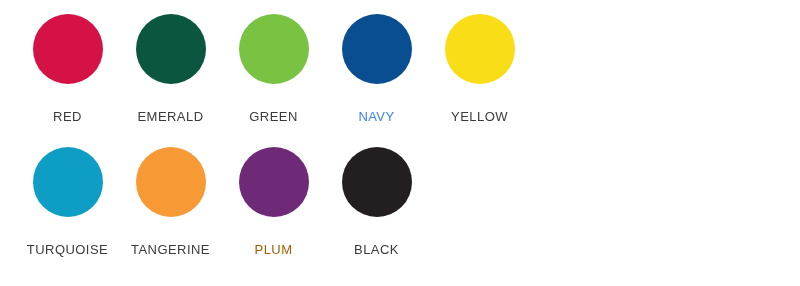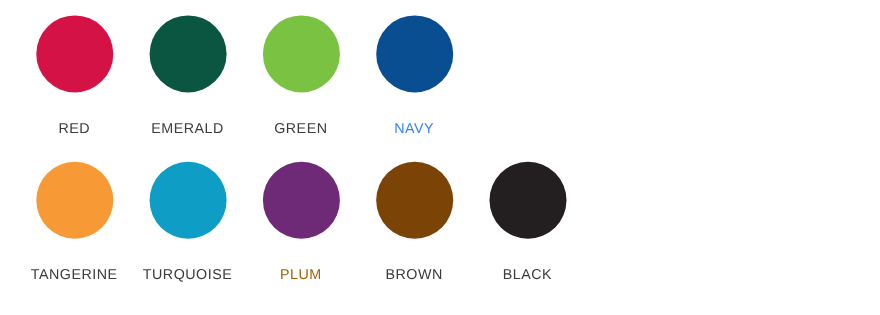--- a/index.html
+++ b/index.html
@@ -74,46 +74,46 @@
       <span class="swatch-dot" style="background-color: rgb(121, 194, 66);"></span>
       <span class="swatch-label" style="color: rgb(59, 59, 61);">GREEN</span>
     </div>
 
     <div class="swatch">
       <span class="swatch-dot" style="background-color: rgb(10, 78, 146);"></span>
       <span class="swatch-label" style="color: #3b82f6;">NAVY</span>
     </div>
 
 
+    <div class="swatch">
+      <span class="swatch-dot" style="background-color: rgb(249, 221, 22);"></span>
+      <span class="swatch-label" style="color: rgb(59, 59, 61);">YELLOW</span>
+    </div>
 
 
   </div>
 
   <div class="swatch-row">
 
     <div class="swatch">
-      <span class="swatch-dot" style="background-color: rgb(247, 154, 54);"></span>
-      <span class="swatch-label" style="color: rgb(59, 59, 61);">TANGERINE</span>
+      <span class="swatch-dot" style="background-color: rgb(13, 157, 197);"></span>
+      <span class="swatch-label" style="color: rgb(59, 59, 61);">TURQUOISE</span>
     </div>
 
     <div class="swatch">
-      <span class="swatch-dot" style="background-color: rgb(13, 157, 197);"></span>
-      <span class="swatch-label" style="color: rgb(59, 59, 61);">TURQUOISE</span>
+      <span class="swatch-dot" style="background-color: rgb(247, 154, 54);"></span>
+      <span class="swatch-label" style="color: rgb(59, 59, 61);">TANGERINE</span>
     </div>
 
     <div class="swatch">
       <span class="swatch-dot" style="background-color: rgb(110, 42, 119);"></span>
       <span class="swatch-label" style="color: #a16207;">PLUM</span>
     </div>
 
 
-    <div class="swatch">
-      <span class="swatch-dot" style="background-color: rgb(123, 67, 6);"></span>
-      <span class="swatch-label" style="color: rgb(59, 59, 61);">BROWN</span>
-    </div>
 
     <div class="swatch">
       <span class="swatch-dot" style="background-color: rgb(35, 31, 32);"></span>
       <span class="swatch-label" style="color: rgb(59, 59, 61);">BLACK</span>
     </div>
 
   </div>
 </div>
 
 </body></html>

